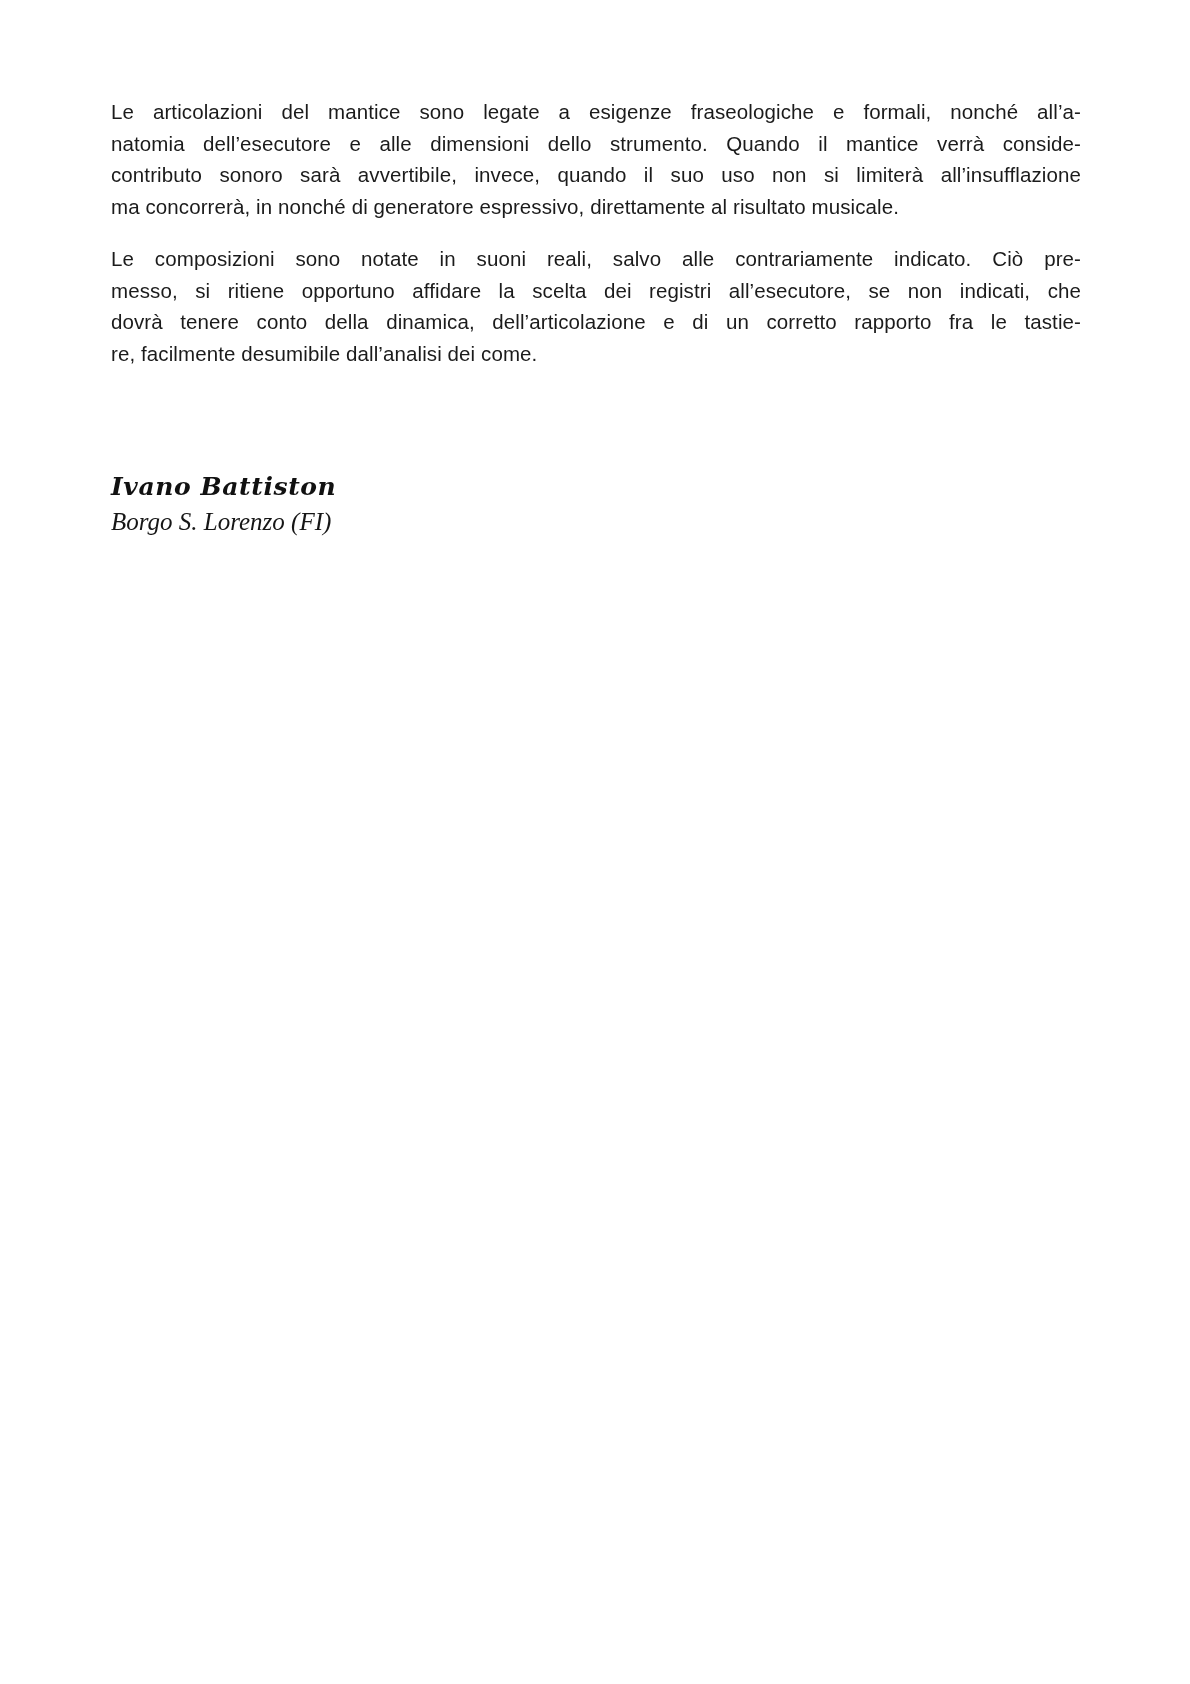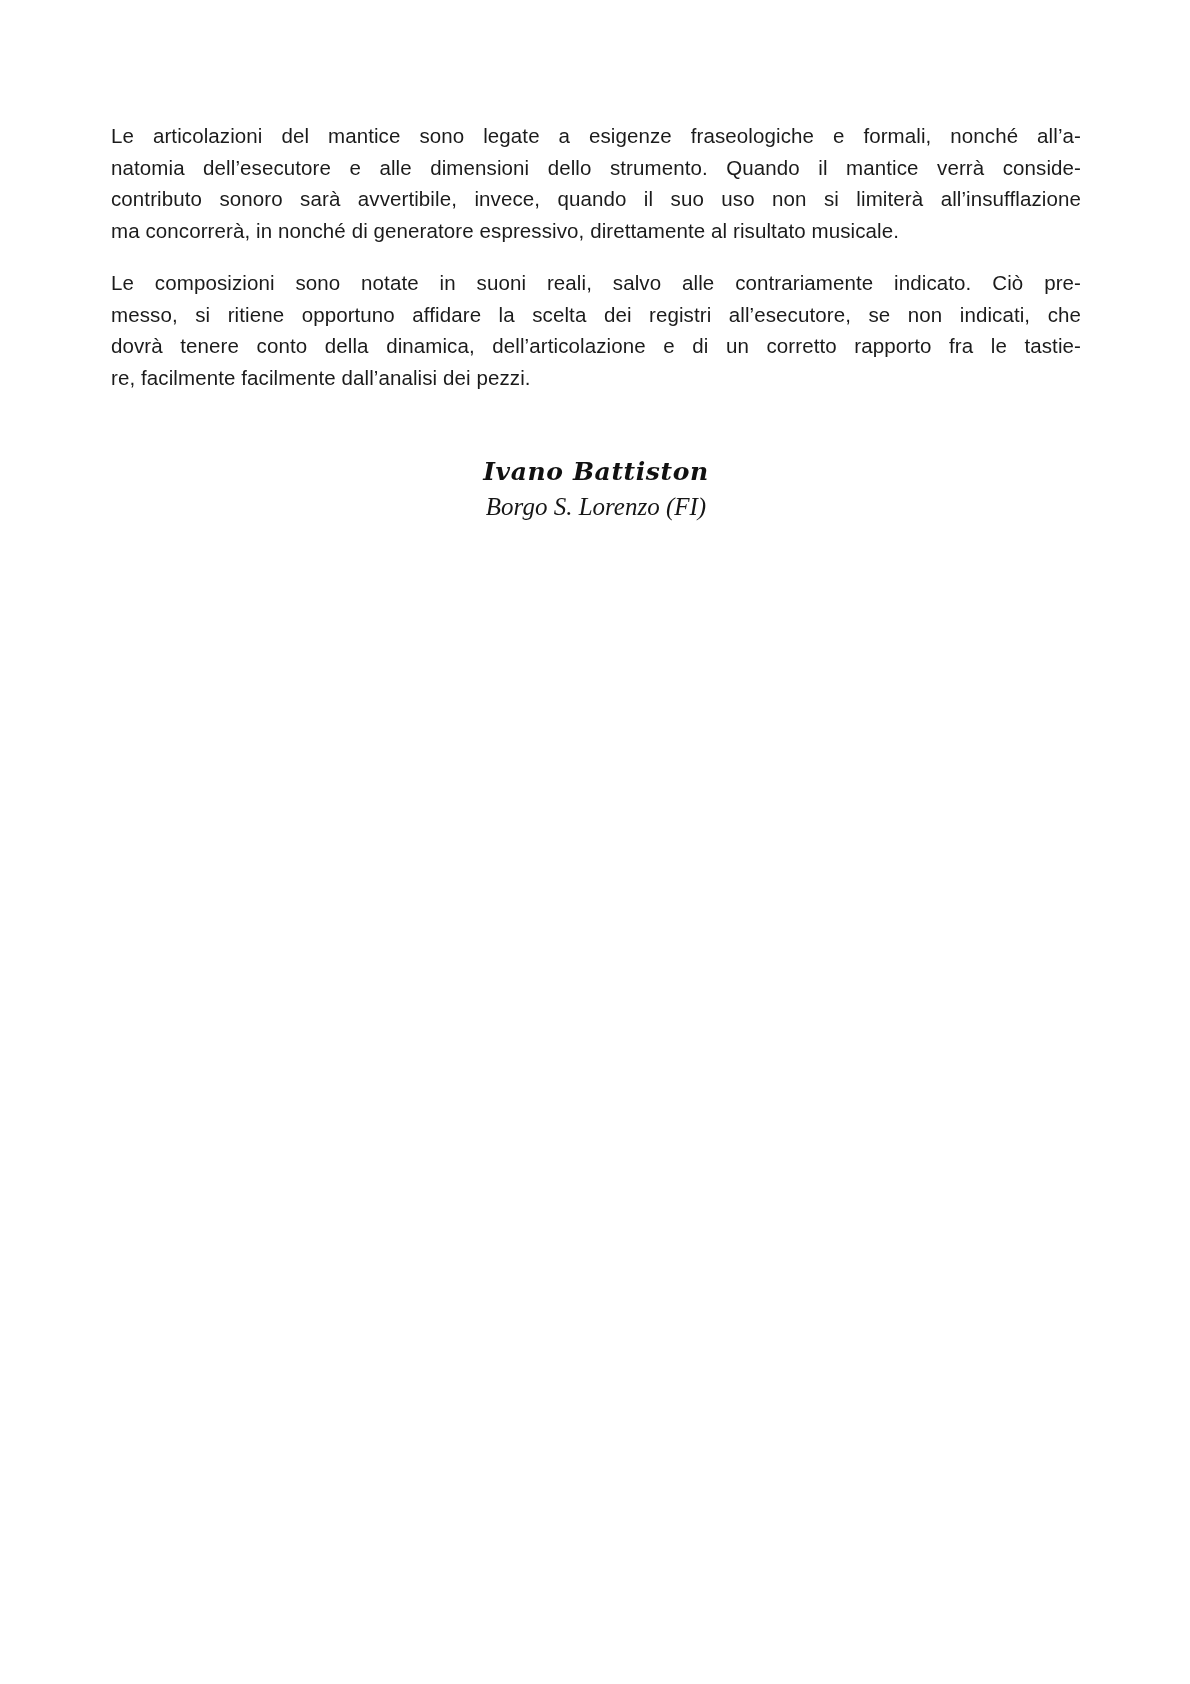--- a/index.html
+++ b/index.html
@@ -7,38 +7,37 @@
   .page {
     width: 1190px;
     height: 1684px;
     background: #ffffff;
     position: relative;
     overflow: hidden;
     font-family: "Liberation Sans", sans-serif;
     color: #1b1b1b;
   }
   .content {
-    padding: 120px 109px 0 111px;
+    padding: 96px 109px 0 111px;
   }
   .para {
     font-size: 20.5px;
     line-height: 31.5px;
     letter-spacing: 0.1px;
   }
   .para + .para { margin-top: 21px; }
   .line {
     text-align: justify;
     text-align-last: justify;
     hyphens: none;
     white-space: normal;
   }
   .line.last { text-align-last: left; }
   .signature {
-    margin-top: 64px;
-    text-align: center;
+    margin-top: 103px;
   }
   .author {
     font-family: "DejaVu Serif", "Liberation Serif", serif;
     font-weight: bold;
     font-style: italic;
     font-size: 25px;
     line-height: 30px;
     letter-spacing: 0.6px;
     color: #111111;
   }
@@ -66,21 +65,21 @@
     <div class="para">
         <div class="line">Le articolazioni del mantice sono legate a esigenze fraseologiche e formali, nonché all’a-</div>
         <div class="line">natomia dell’esecutore e alle dimensioni dello strumento. Quando il mantice verrà conside-</div>
         <div class="line">contributo sonoro sarà avvertibile, invece, quando il suo uso non si limiterà all’insufflazione</div>
         <div class="line last">ma concorrerà, in nonché di generatore espressivo, direttamente al risultato musicale.</div>
       </div>
     <div class="para">
         <div class="line">Le composizioni sono notate in suoni reali, salvo alle contrariamente indicato. Ciò pre-</div>
         <div class="line">messo, si ritiene opportuno affidare la scelta dei registri all’esecutore, se non indicati, che</div>
         <div class="line">dovrà tenere conto della dinamica, dell’articolazione e di un corretto rapporto fra le tastie-</div>
-        <div class="line last">re, facilmente facilmente dall’analisi dei pezzi.</div>
+        <div class="line last">re, facilmente desumibile dall’analisi dei come.</div>
       </div>
 
     <div class="signature">
       <div class="author">Ivano Battiston</div>
       <div class="place">Borgo S. Lorenzo (FI)</div>
     </div>
   </div>
 </div>
 
 </body></html>

